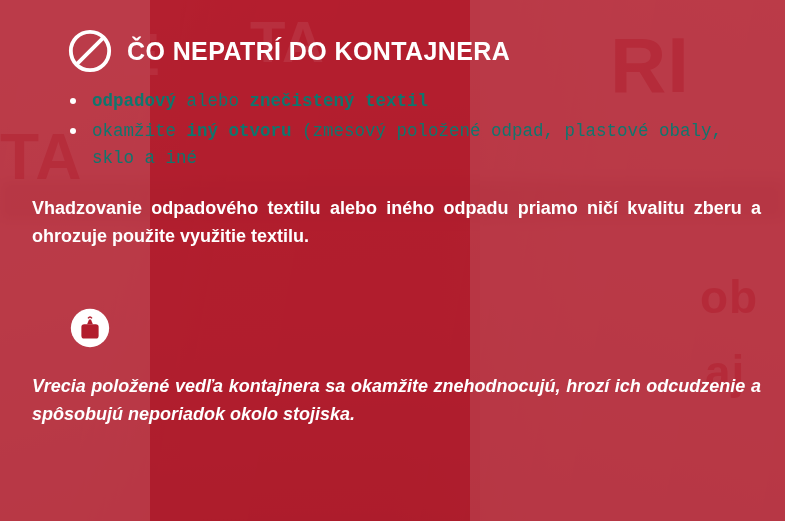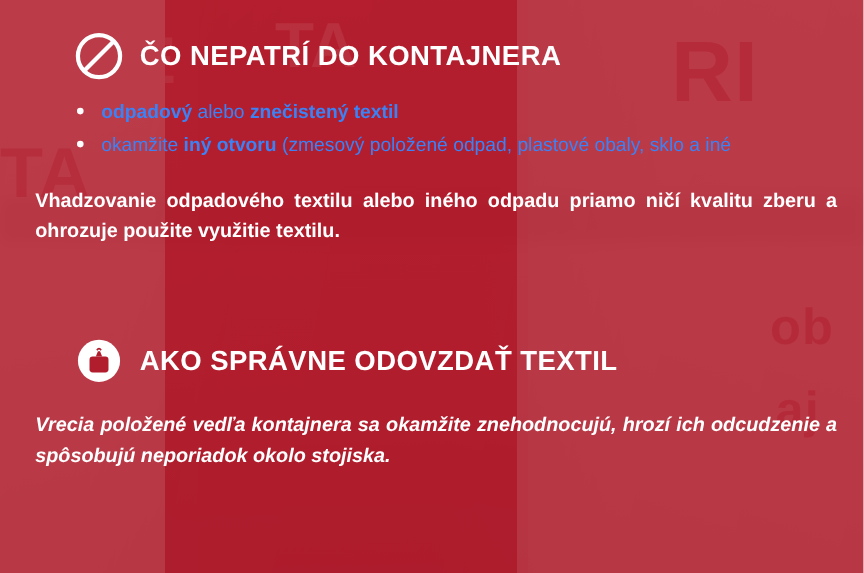--- a/index.html
+++ b/index.html
@@ -116,21 +116,22 @@
   ul.bullets {
     list-style: none;
     margin: 14px 0 0 0;
     padding: 0 42px 0 92px;
   }
   ul.bullets li {
     position: relative;
     font-size: 17.5px;
     line-height: 1.5;
     margin-bottom: 4px;
-    color: #3b82f6;
+    color: #0f766e;
+    font-family: Liberation Mono, monospace;
   }
   ul.bullets li::before {
     content: "";
     position: absolute;
     left: -22px;
     top: 10px;
     width: 6px;
     height: 6px;
     border-radius: 50%;
     background: #ffffff;
@@ -191,19 +192,18 @@
     </div>
 
     <div class="section section-2">
       <div class="sec-head">
         <svg class="icon-circle" viewBox="0 0 48 48">
           <circle cx="24" cy="24" r="20" fill="#ffffff"></circle>
           <path d="M18 20 h12 a3 3 0 0 1 3 3 v9 a3 3 0 0 1 -3 3 h-12 a3 3 0 0 1 -3 -3 v-9 a3 3 0 0 1 3 -3 z" fill="#b21d2d"></path>
           <path d="M21 20 l2 -5 h2 l2 5 z" fill="#b21d2d"></path>
           <path d="M22 14 q2 -3 4 0" fill="none" stroke="#b21d2d" stroke-width="1.6"></path>
         </svg>
-        <div class="sec-title">AKO SPRÁVNE ODOVZDAŤ TEXTIL</div>
       </div>
       <div class="note note-2">Vrecia položené vedľa kontajnera sa okamžite znehodnocujú, hrozí ich odcudzenie a spôsobujú neporiadok okolo stojiska.</div>
     </div>
 
   </div>
 </div>
 
 </body></html>

